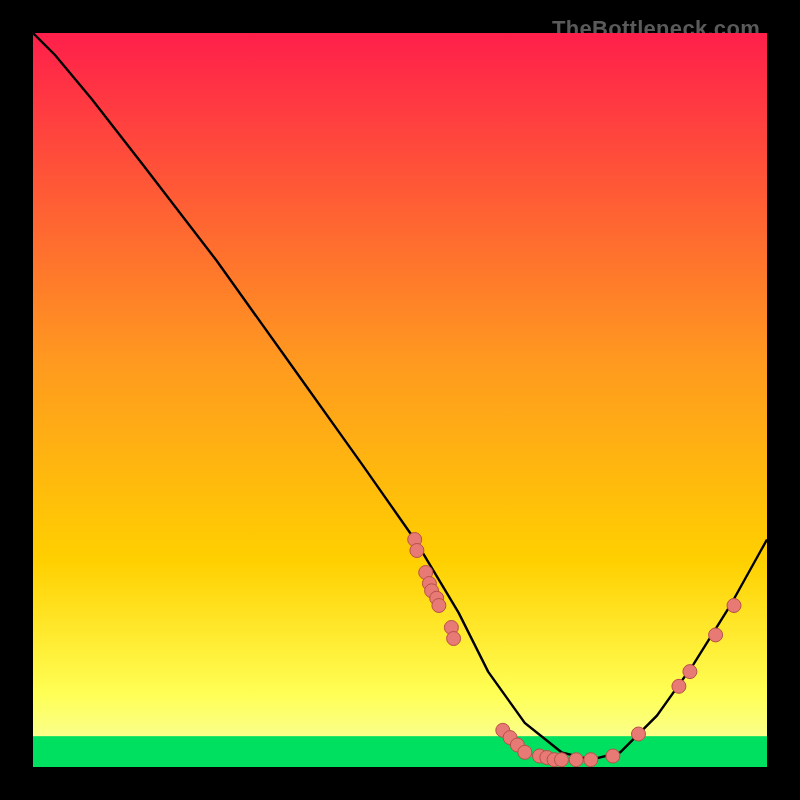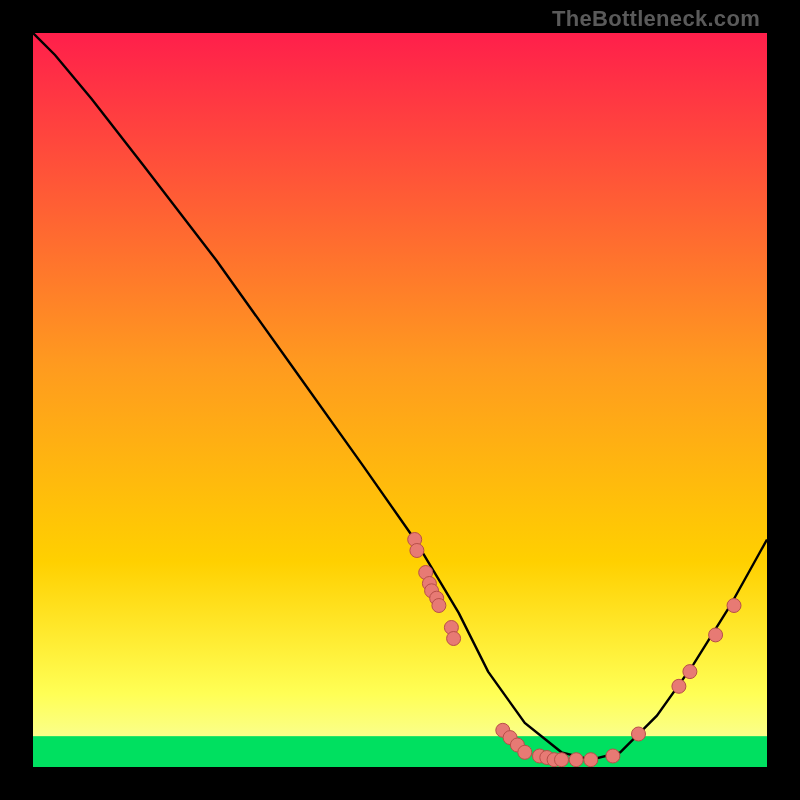--- a/index.html
+++ b/index.html
@@ -14,21 +14,21 @@
   .frame {
     position: absolute;
     left: 33px;
     top: 33px;
     width: 734px;
     height: 734px;
     background: #000;
   }
   .watermark {
     position: absolute;
-    top: 6px;
+    top: 16px;
     right: 40px;
     color: #5a5a5a;
     font-size: 22px;
     font-weight: 600;
     letter-spacing: 0.3px;
     user-select: none;
   }
   svg {
     display: block;
   }

